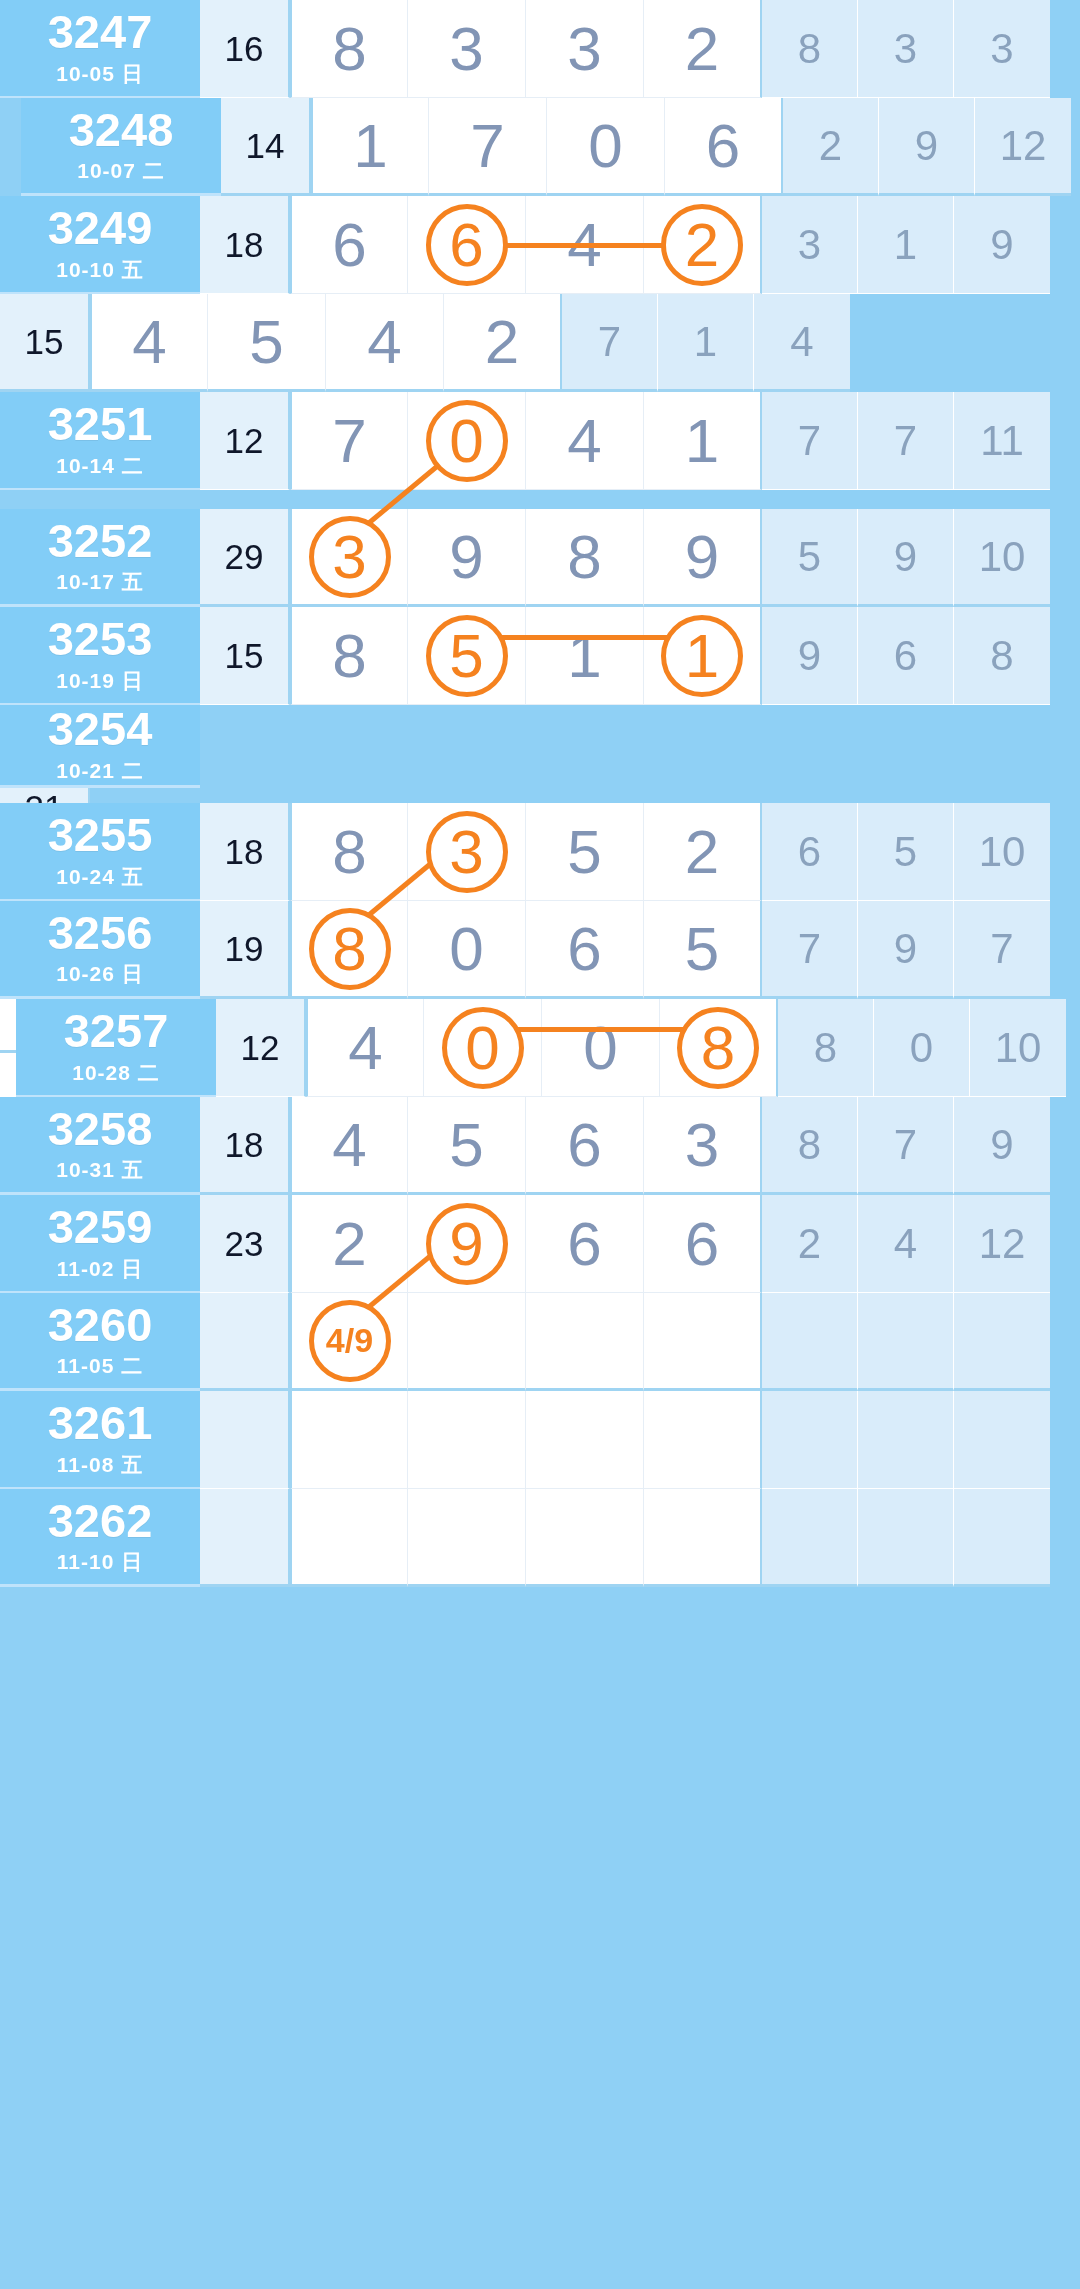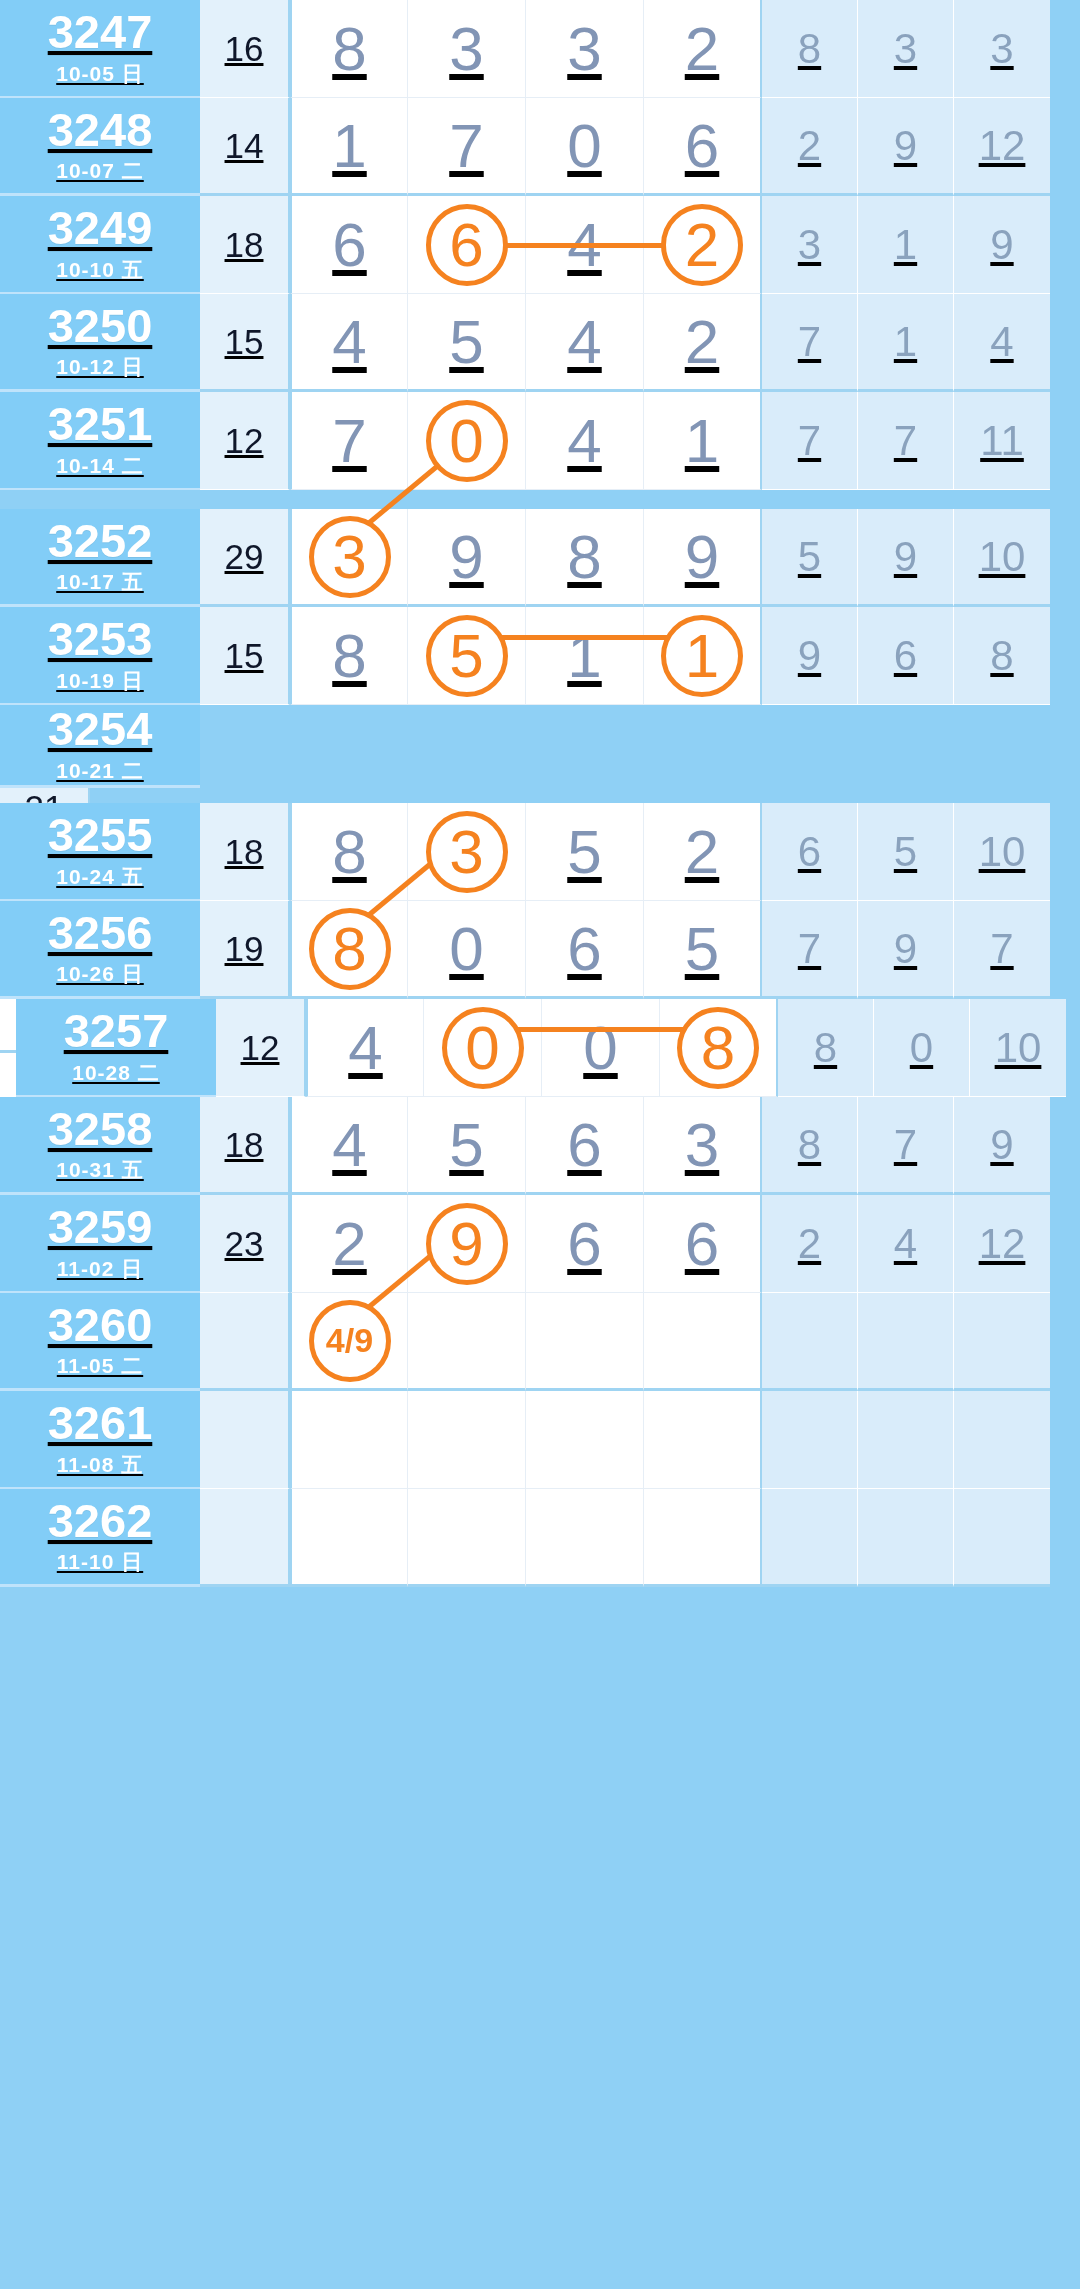--- a/index.html
+++ b/index.html
@@ -6,21 +6,20 @@
   body{
     width:1080px;
     background:#8fd0f5;
     font-family:"Liberation Sans", sans-serif;
     -webkit-font-smoothing:antialiased;
   }
   #grid{
     width:1080px;
     position:relative;
     border-collapse:collapse;
-    text-decoration:underline;
   }
   .row{
     display:flex;
     width:1080px;
     box-sizing:border-box;
     position:relative;
   }
   
   .c-id{width:200px;}
   .c-sum{width:90px;}
@@ -149,21 +148,21 @@
       <div class="cell c-d">
         <span>3</span>
       </div>
       <div class="cell c-d last">
         <span>2</span>
       </div>
       <div class="cell c-t">8</div>
       <div class="cell c-t">3</div>
       <div class="cell c-t lastcol">3</div>
     </div>
-    <div class="row groupend" style="height: 98px;">
+    <div class="row groupend" style="height: 98px; padding-left: 21px;">
       <div class="cell c-id">
         <div class="idnum">3248</div>
         <div class="iddate">10-07 二</div>
       </div>
       <div class="cell c-sum">14</div>
       <div class="cell c-d first">
         <span>1</span>
       </div>
       <div class="cell c-d">
         <span>7</span>
@@ -194,24 +193,20 @@
         <span>4</span>
       </div>
       <div class="cell c-d last">
         <div class="mark">2</div>
       </div>
       <div class="cell c-t">3</div>
       <div class="cell c-t">1</div>
       <div class="cell c-t lastcol">9</div>
     </div>
     <div class="row groupend" style="height: 98px;">
-      <div class="cell c-id">
-        <div class="idnum">3250</div>
-        <div class="iddate">10-12 日</div>
-      </div>
       <div class="cell c-sum">15</div>
       <div class="cell c-d first">
         <span>4</span>
       </div>
       <div class="cell c-d">
         <span>5</span>
       </div>
       <div class="cell c-d">
         <span>4</span>
       </div>

